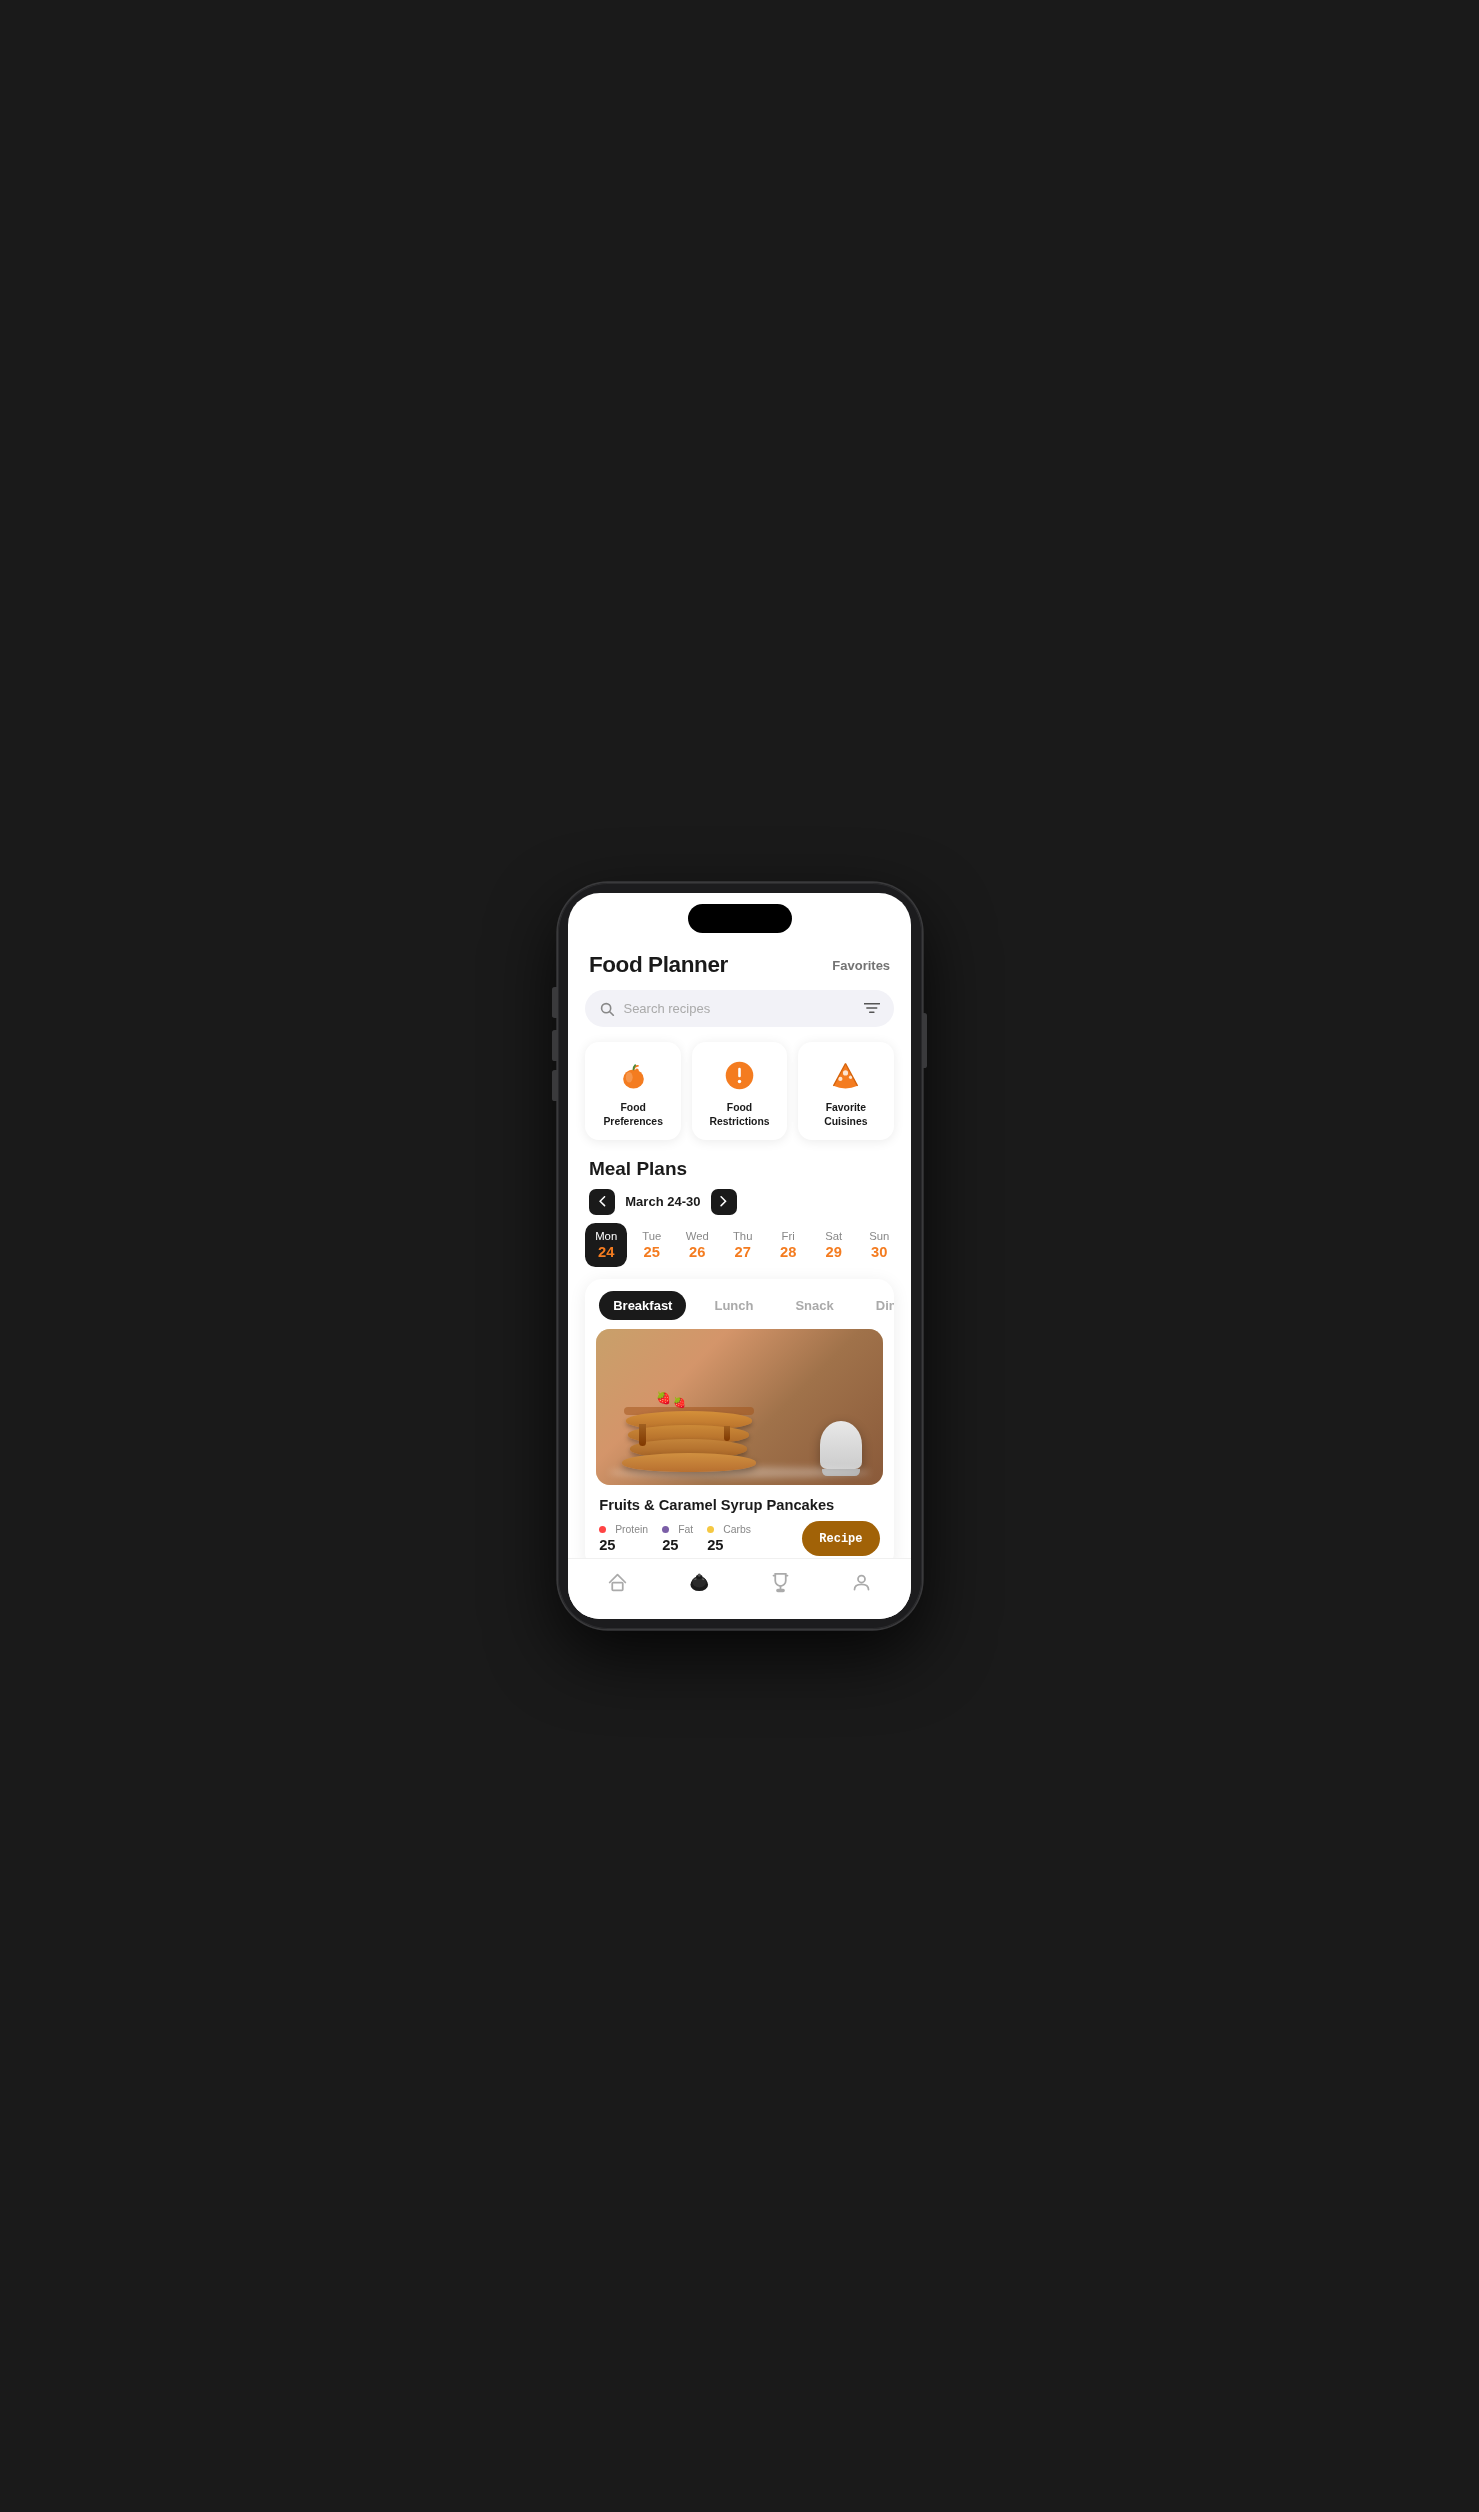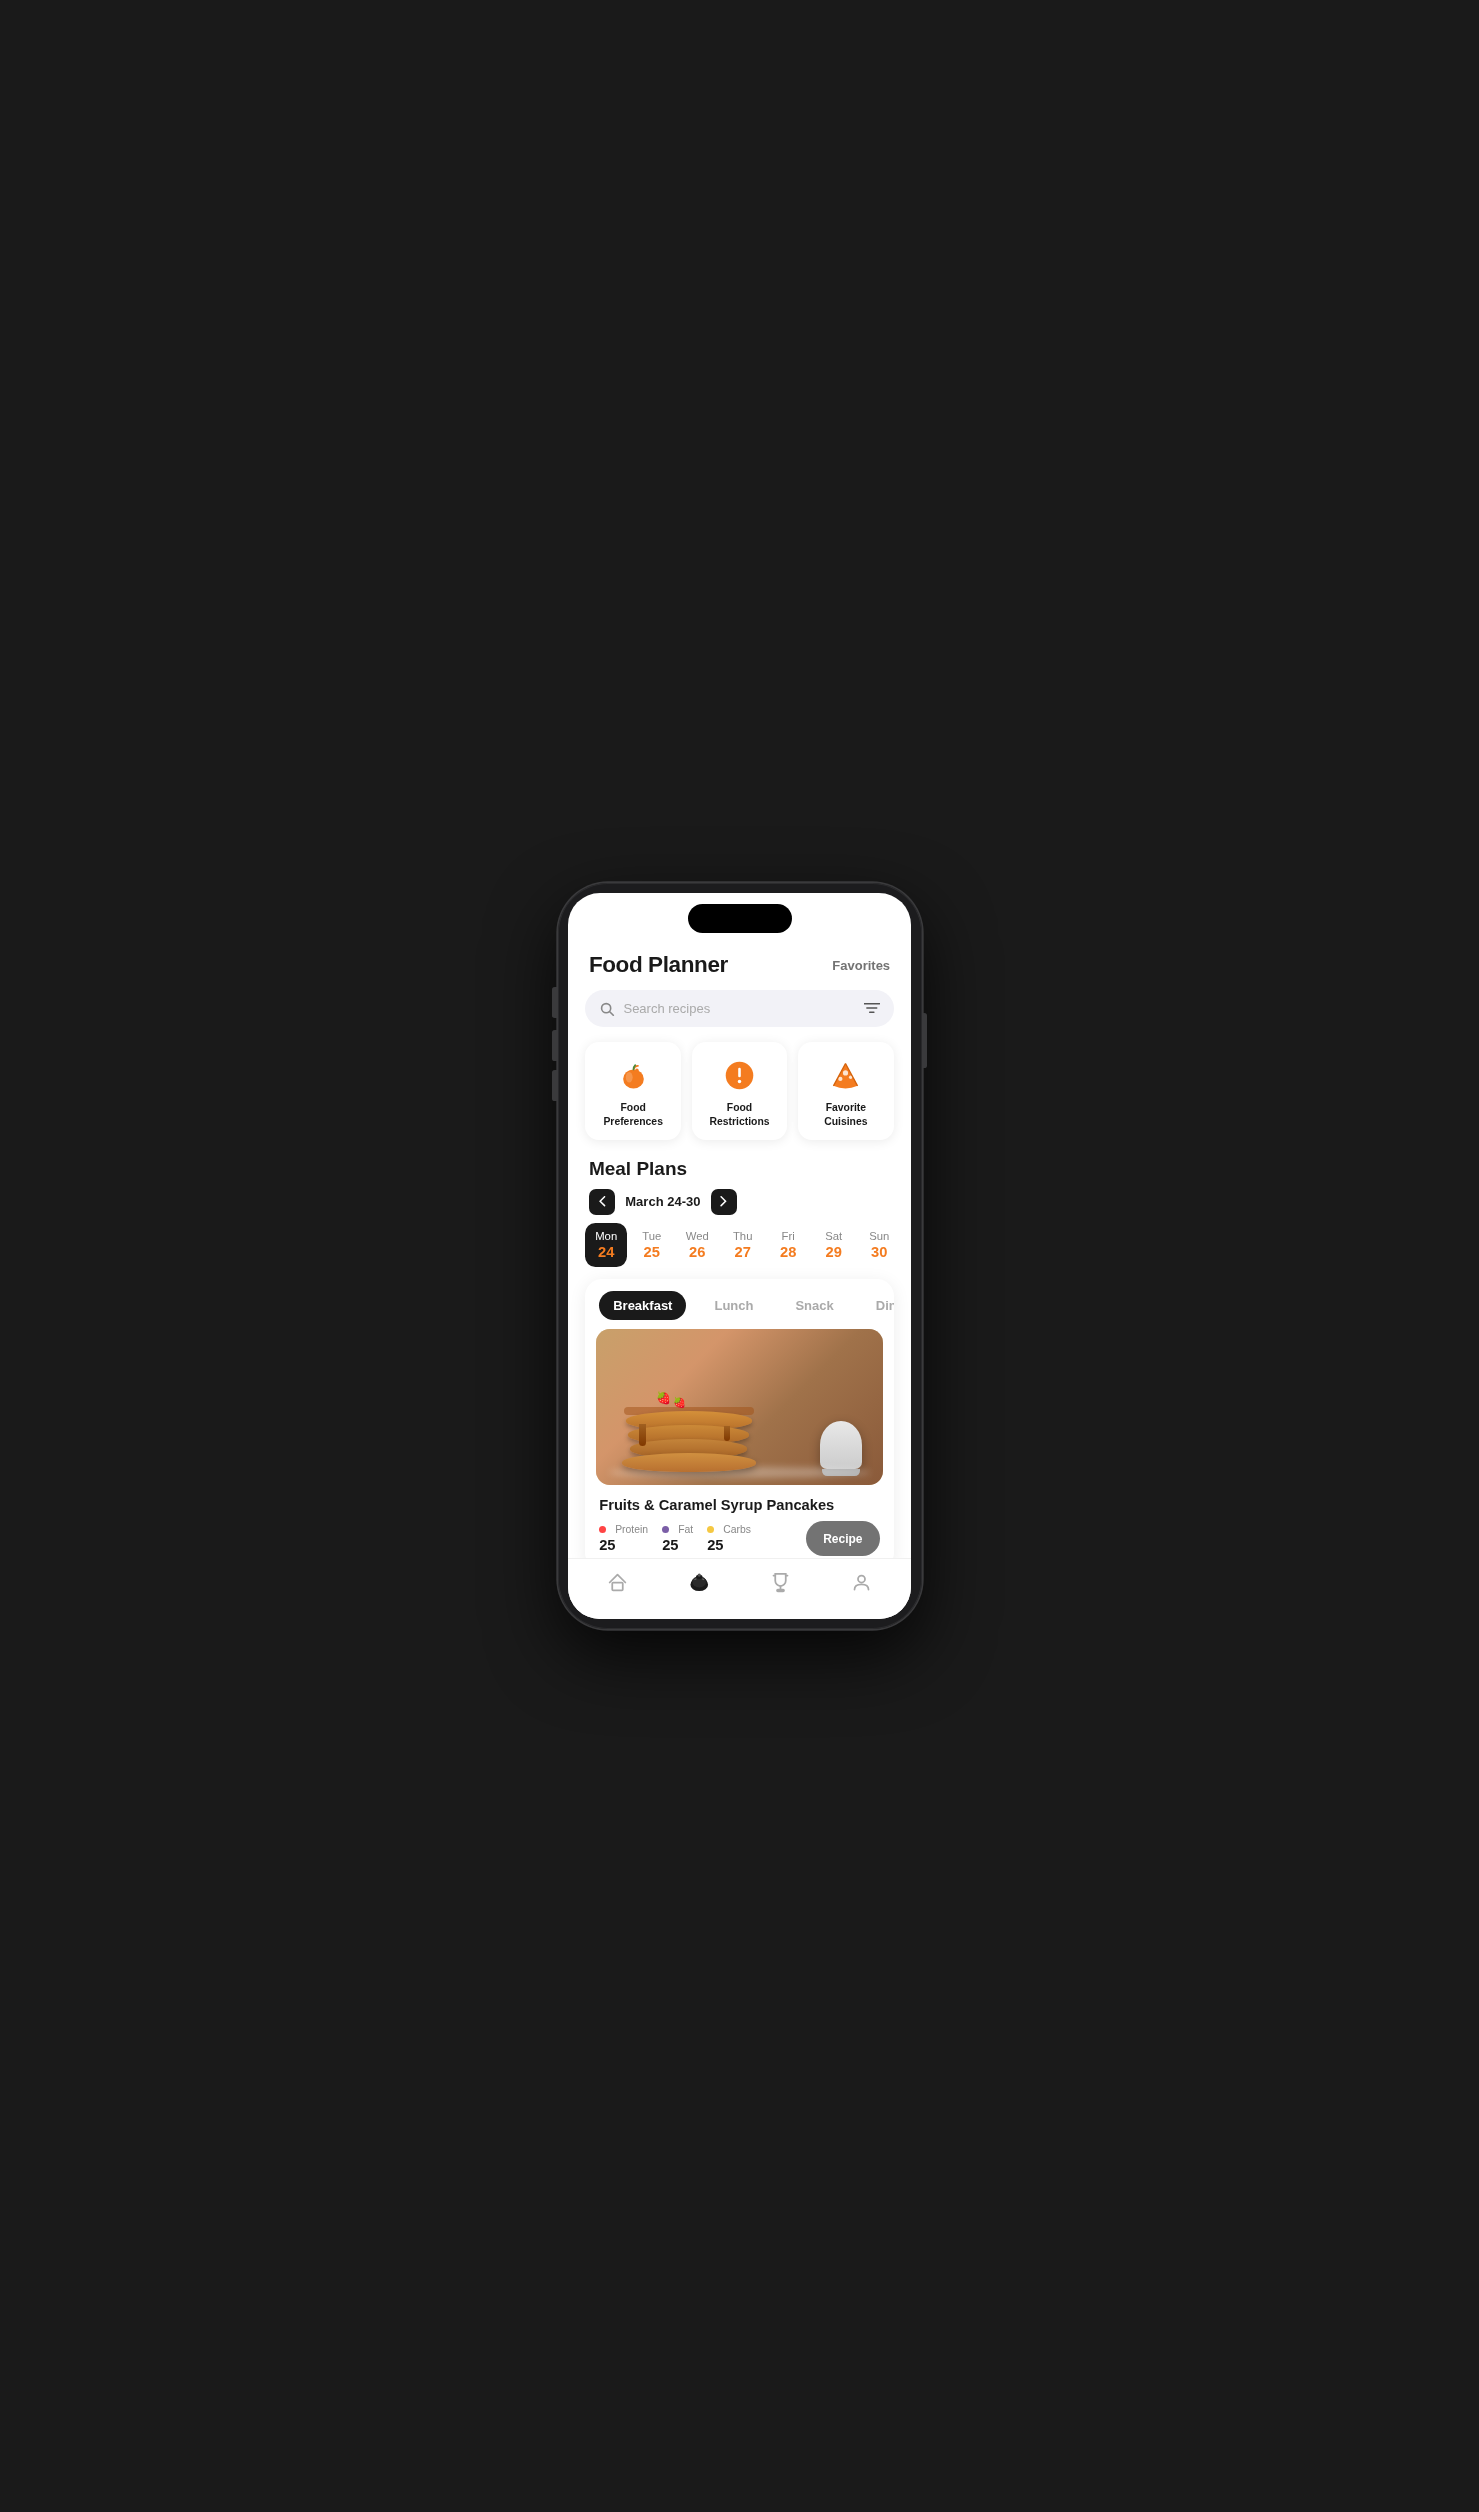--- a/index.html
+++ b/index.html
@@ -355,28 +355,29 @@
     .dot-purple { background: #7b5ea7; }
     .dot-yellow { background: #f5c842; }
 
     .nutrition-value {
       font-size: 14.7px;
       font-weight: 700;
       color: #1a1a1a;
     }
 
     .recipe-btn {
-      background: #737373;
+      background: #a16207;
       color: #fff;
       border: none;
       padding: 10.4px 17.3px;
       border-radius: 21px;
       font-size: 12px;
       font-weight: 700;
       cursor: pointer;
+      font-family: Liberation Mono, monospace;
     }
 
     
     .bottom-nav {
       height: 61px;
       background: #fff;
       display: flex;
       align-items: center;
       justify-content: space-around;
       border-top: 0.9px solid #f0f0f0;

